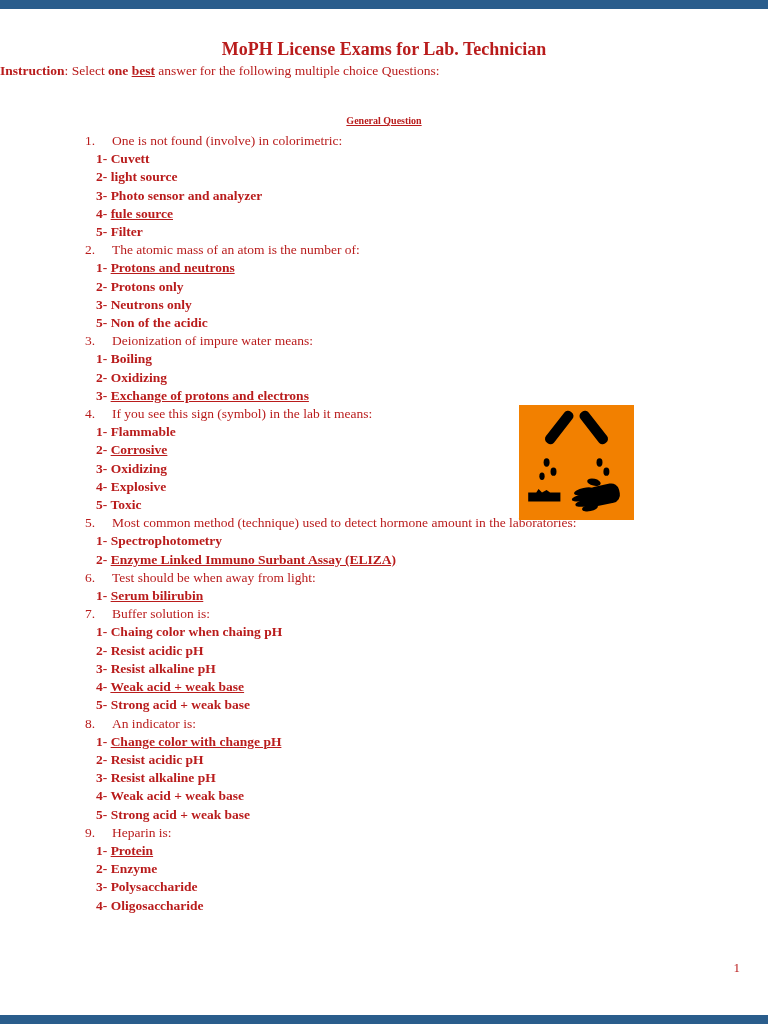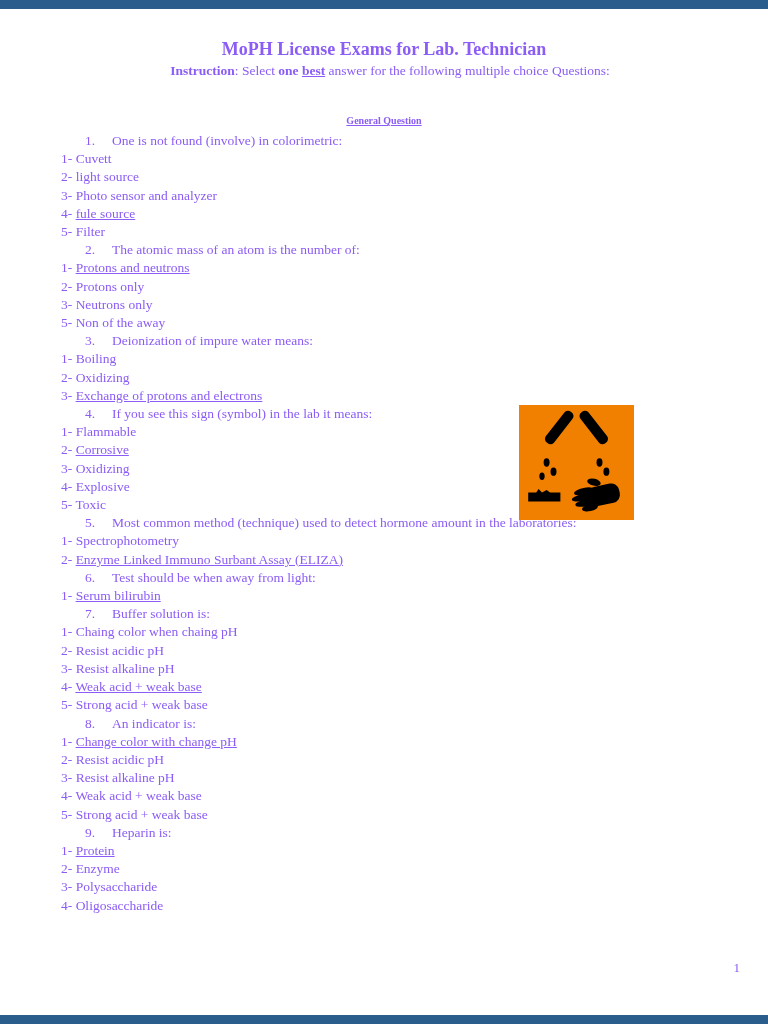--- a/index.html
+++ b/index.html
@@ -2,55 +2,53 @@
 <html><head>
 <meta charset="utf-8">
 <style>
   html,body{margin:0;padding:0;background:#e9e9e9;}
   .viewer{
     position:relative;
     width:768px;height:1024px;
     background:#ffffff;
     overflow:hidden;
     font-family:"Liberation Serif","DejaVu Serif",serif;
-    color:#8b5cf6;
+    color:#b91c1c;
   }
   .chrome-bar{position:absolute;left:0;width:768px;height:9px;background:#2a5d8c;}
   .chrome-bar.top{top:0;}
   .chrome-bar.bottom{bottom:0;}
 
   .page-content{position:absolute;left:0;top:9px;width:768px;}
 
   .doc-title{
     margin-top:30px;
     text-align:center;
     font-size:18px;
     font-weight:bold;
   }
   .instruction{
     margin-top:3px;
-    text-align:center;
     font-size:13.5px;
-    padding-left:12px;
   }
   .section-heading{
     margin-top:36px;
     text-align:center;
     font-size:10px;
     font-weight:bold;
     text-decoration:underline;
   }
   .question-list{
     margin-top:6px;
     font-size:13.5px;
     line-height:18.2px;
   }
   .q-line{padding-left:85px;}
   .q-num{display:inline-block;width:27px;}
-  .option{padding-left:61px;}
+  .option{padding-left:96px;font-weight:bold;}
   .u{text-decoration:underline;}
 
   .hazard-sign{
     position:absolute;
     left:519px;top:404px;
     width:115px;height:117px;
   }
   .hazard-sign svg{display:block;width:100%;height:100%;}
 
   .page-number{
@@ -81,21 +79,21 @@
           <div class="option"><span>2- </span><span>light source</span></div>
           <div class="option"><span>3- </span><span>Photo sensor and analyzer</span></div>
           <div class="option"><span>4- </span><span class="u">fule source</span></div>
           <div class="option"><span>5- </span><span>Filter</span></div>
         </div>
         <div>
           <div class="q-line"><span class="q-num">2.</span><span>The atomic mass of an atom is the number of:</span></div>
           <div class="option"><span>1- </span><span class="u">Protons and neutrons</span></div>
           <div class="option"><span>2- </span><span>Protons only</span></div>
           <div class="option"><span>3- </span><span>Neutrons only</span></div>
-          <div class="option"><span>5- </span><span>Non of the away</span></div>
+          <div class="option"><span>5- </span><span>Non of the acidic</span></div>
         </div>
         <div>
           <div class="q-line"><span class="q-num">3.</span><span>Deionization of impure water means:</span></div>
           <div class="option"><span>1- </span><span>Boiling</span></div>
           <div class="option"><span>2- </span><span>Oxidizing</span></div>
           <div class="option"><span>3- </span><span class="u">Exchange of protons and electrons</span></div>
         </div>
         <div>
           <div class="q-line"><span class="q-num">4.</span><span>If you see this sign (symbol) in the lab it means:</span></div>
           <div class="option"><span>1- </span><span>Flammable</span></div>

